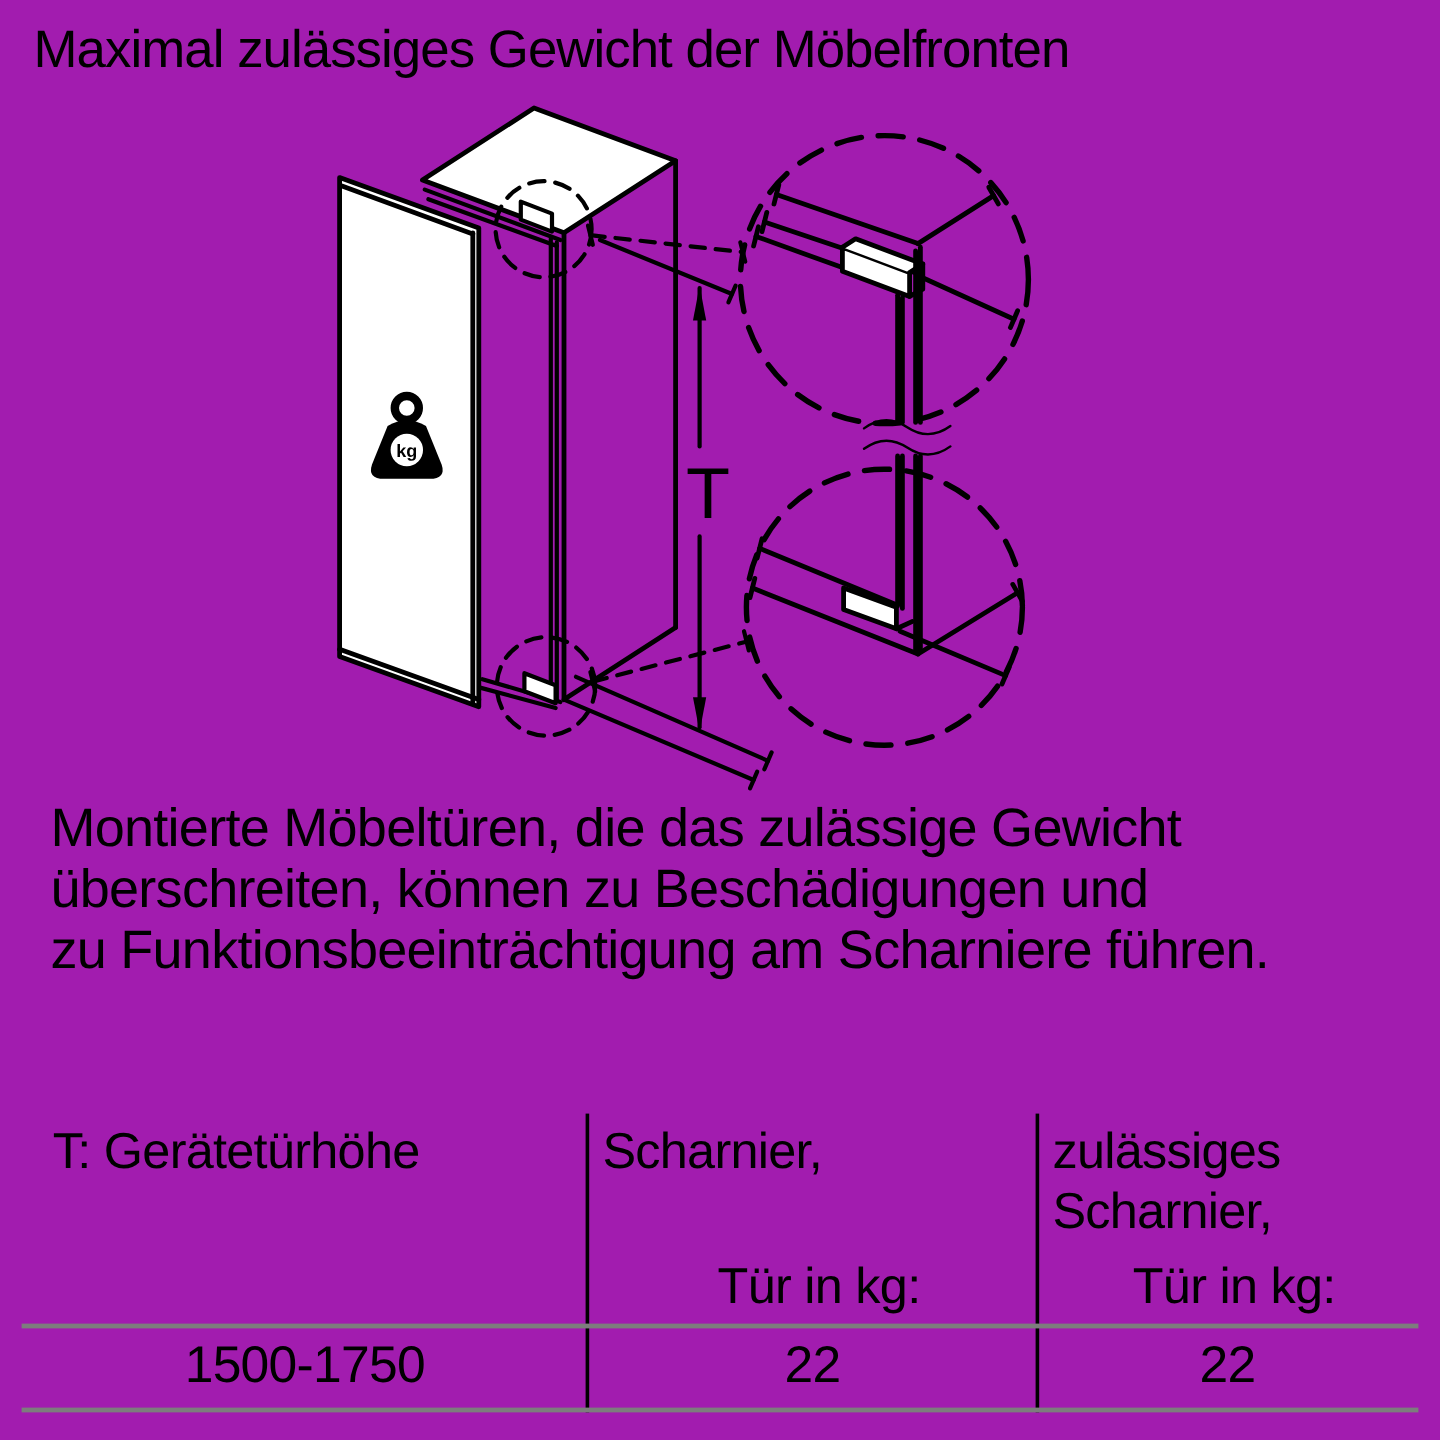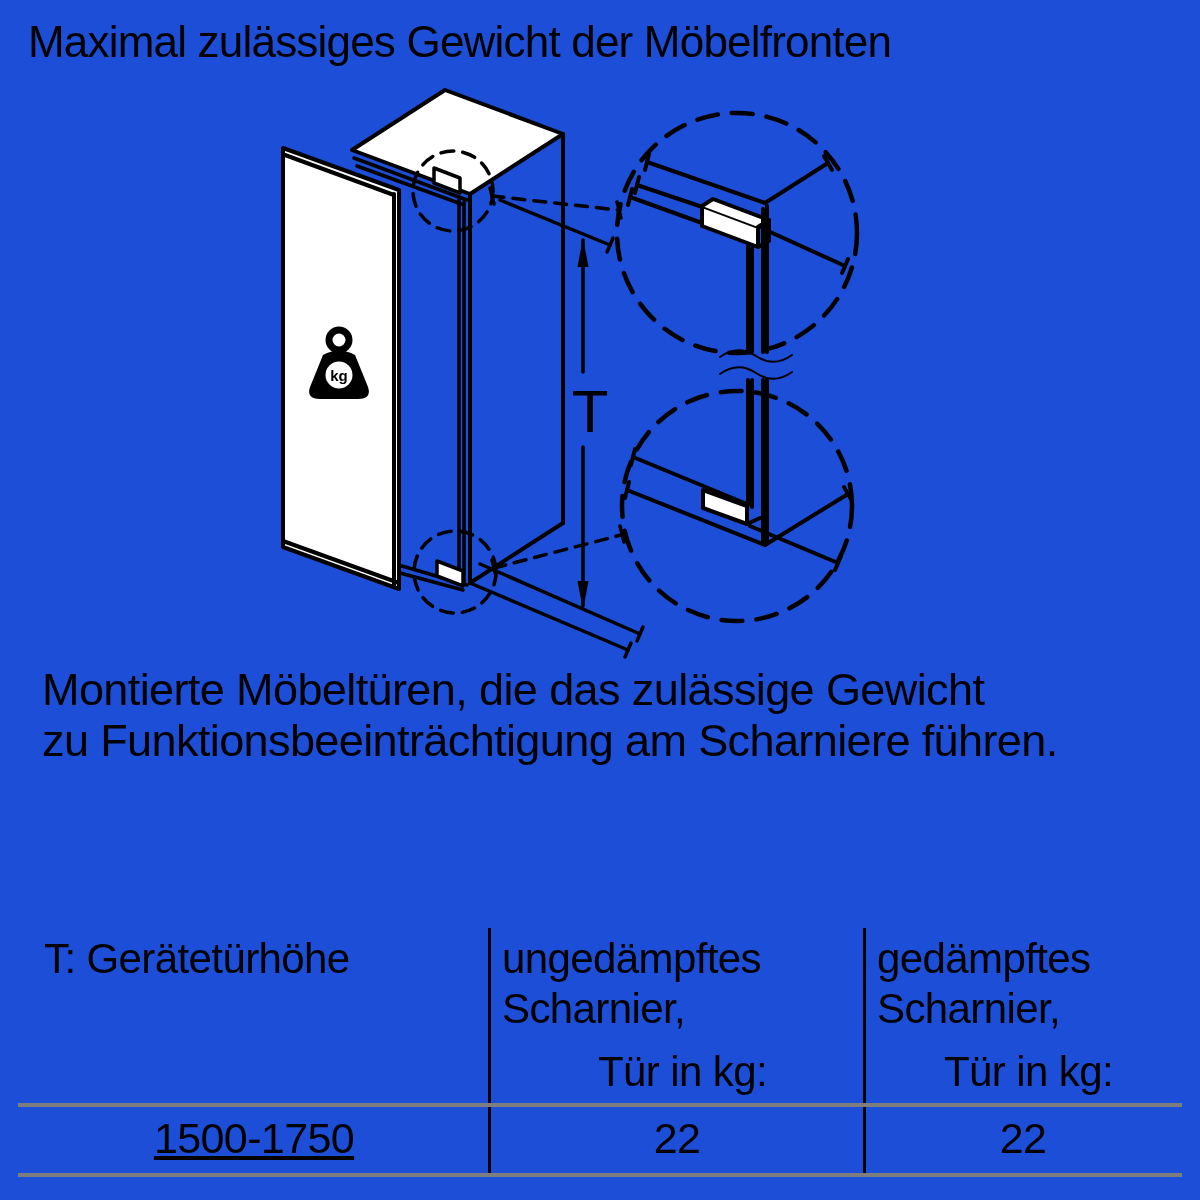--- a/index.html
+++ b/index.html
@@ -1,19 +1,19 @@
 <!DOCTYPE html>
 <html><head>
 <meta charset="utf-8">
 <style>
   html,body{margin:0;padding:0;background:#fff;}
   .page{
     position:relative;
     width:1200px;height:1200px;
-    background:#1d4ed8;
+    background:#a21caf;
     font-family:"Liberation Sans","DejaVu Sans",sans-serif;
     color:#000;
     overflow:hidden;
   }
   .page-title{
     position:absolute;left:28px;top:16px;
     font-size:44px;line-height:1.2;font-weight:400;
     letter-spacing:-0.8px;white-space:nowrap;margin:0;
   }
   .diagram-svg{
@@ -43,21 +43,21 @@
   .hcell.c3{left:866px;width:314px;padding:4px 0 6px 11px;}
   .hcell .sub{align-self:stretch;}
   .hcell.c1 .sub{text-align:left;}
   .hcell.c2 .sub,.hcell.c3 .sub{text-align:center;}
   .hcell.c1 .toplines{margin-left:10px;}
   .vcell{
     position:absolute;top:1103px;height:70px;
     display:flex;align-items:center;justify-content:center;
     font-size:43px;letter-spacing:-0.6px;
   }
-  .vcell.c1{left:20px;width:468px;text-decoration:underline;}
+  .vcell.c1{left:20px;width:468px;}
   .vcell.c2{left:491px;width:372px;}
   .vcell.c3{left:866px;width:314px;}
 </style>
 </head>
 <body>
 
 <div class="page">
 
   <h1 class="page-title">Maximal zulässiges Gewicht der Möbelfronten</h1>
 
@@ -166,46 +166,46 @@
       <line x1="747" y1="524" x2="760" y2="518"></line>
       <line x1="765" y1="545" x2="848" y2="494"></line>
       <line x1="852" y1="501" x2="844" y2="487"></line>
       <line x1="750" y1="526" x2="838" y2="563"></line>
       <line x1="841" y1="556" x2="835" y2="570"></line>
     </g>
   </svg>
 
   <div class="note">
     <div>Montierte Möbeltüren, die das zulässige Gewicht</div>
+    <div>überschreiten, können zu Beschädigungen und</div>
     <div>zu Funktionsbeeinträchtigung am Scharniere führen.</div>
   </div>
 
   <div>
     <div class="tbl-vline v1"></div>
     <div class="tbl-vline v2"></div>
     <div class="tbl-hline h1"></div>
     <div class="tbl-hline h2"></div>
 
     <div class="hcell c1">
       <div class="toplines">
         <div>T: Gerätetürhöhe</div>
       </div>
     </div>
 
     <div class="hcell c2">
       <div class="toplines">
-        <div>ungedämpftes</div>
         <div>Scharnier,</div>
       </div>
       <div class="sub">Tür in kg:</div>
     </div>
 
     <div class="hcell c3">
       <div class="toplines">
-        <div>gedämpftes</div>
+        <div>zulässiges</div>
         <div>Scharnier,</div>
       </div>
       <div class="sub">Tür in kg:</div>
     </div>
 
     <div class="vcell c1">1500-1750</div>
     <div class="vcell c2">22</div>
     <div class="vcell c3">22</div>
   </div>
 

